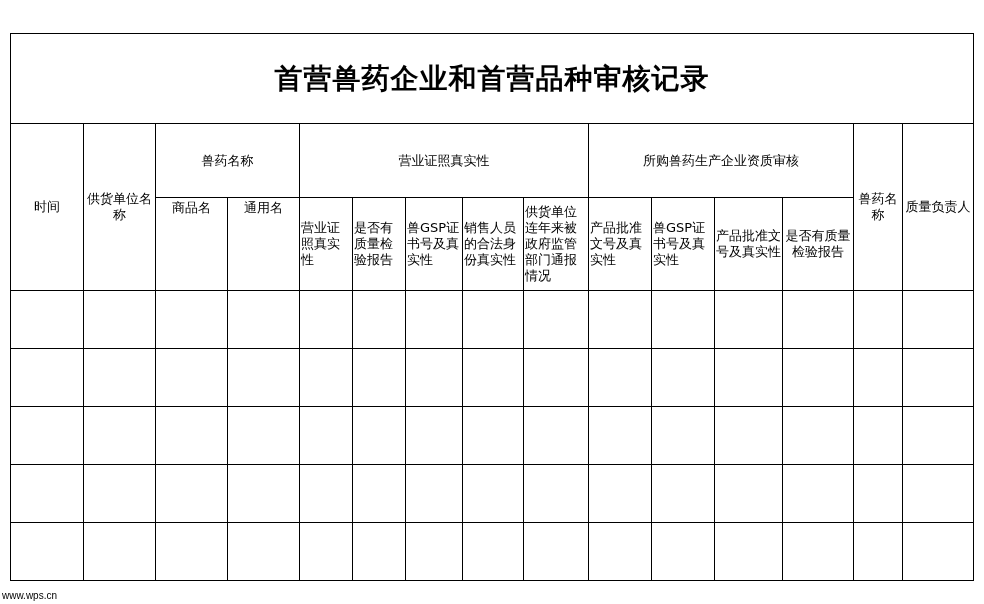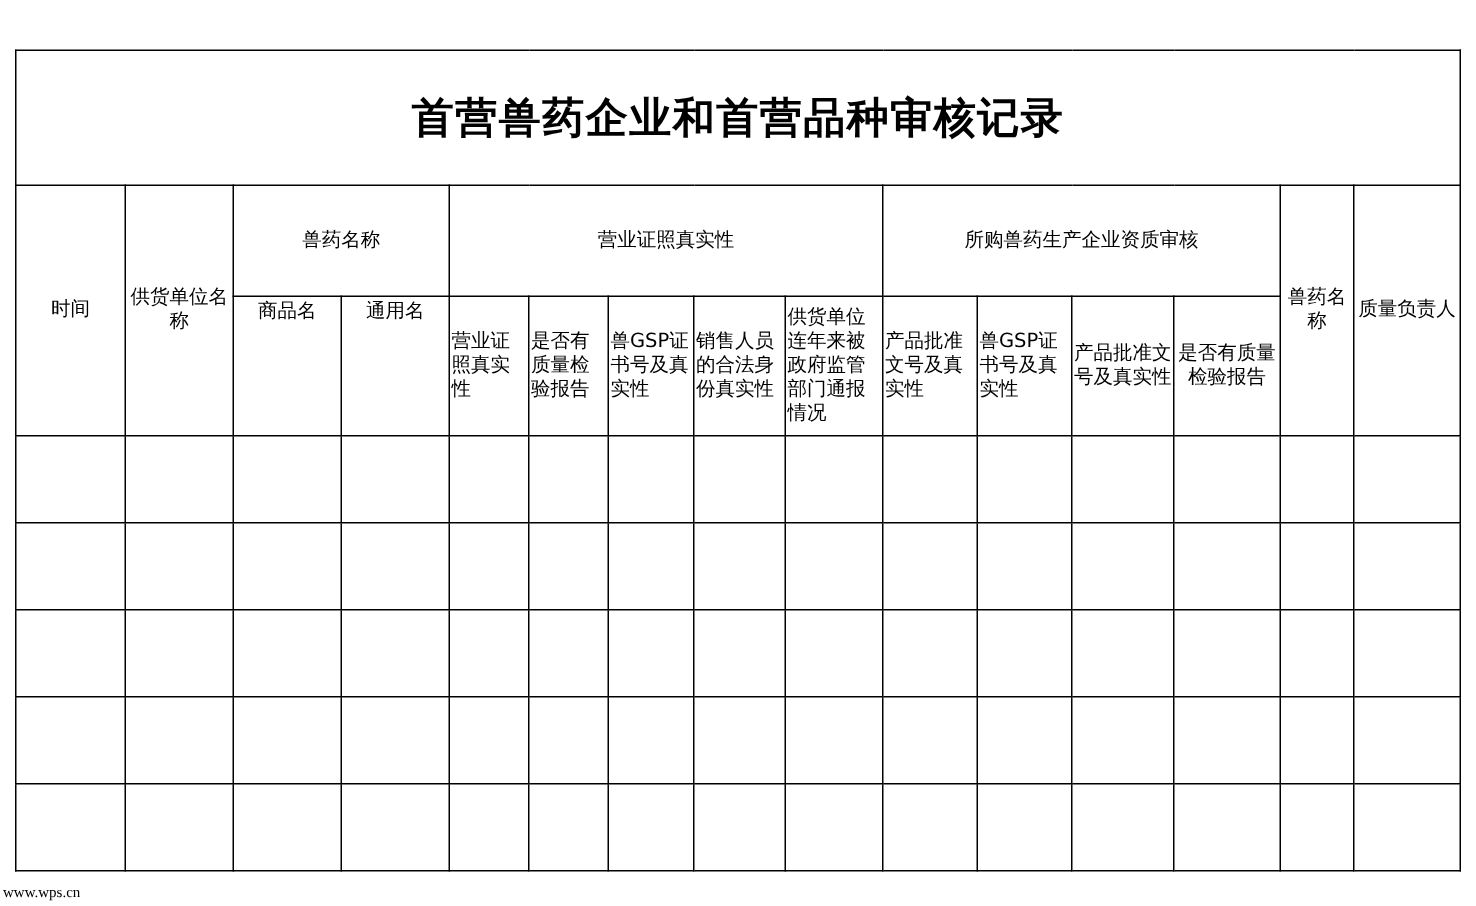--- a/index.html
+++ b/index.html
@@ -7,21 +7,21 @@
          font-family: "DejaVu Sans", "Liberation Sans", sans-serif; color: #000; }
   .sheet { position: absolute; left: 10px; top: 33px; }
   table { border-collapse: collapse; table-layout: fixed; }
   td { border: 1.5px solid #000; padding: 0; font-size: 13px; line-height: 16px; vertical-align: middle; text-align: center; word-break: break-all; }
   .title-cell { height: 89px; font-family: "DejaVu Serif", "Liberation Serif", serif; font-size: 28px; font-weight: bold; letter-spacing: 1px; }
   .group-h { height: 73px; }
   .sub-h { height: 93px; }
   .top { vertical-align: top; padding-top: 2px; }
   .left { text-align: left; padding-left: 1px; }
   .data td { height: 57px; }
-  .watermark { position: absolute; left: 2px; top: 590px; font-family: Liberation Serif, serif; font-size: 10px; color: #000; }
+  .watermark { position: absolute; left: 2px; top: 590px; font-family: Liberation Sans, sans-serif; font-size: 10px; color: #000; }
 </style>
 </head>
 <body>
 
 <div class="sheet">
 <table>
   <colgroup>
     <col style="width:73px">
         <col style="width:72px">
         <col style="width:72px">

